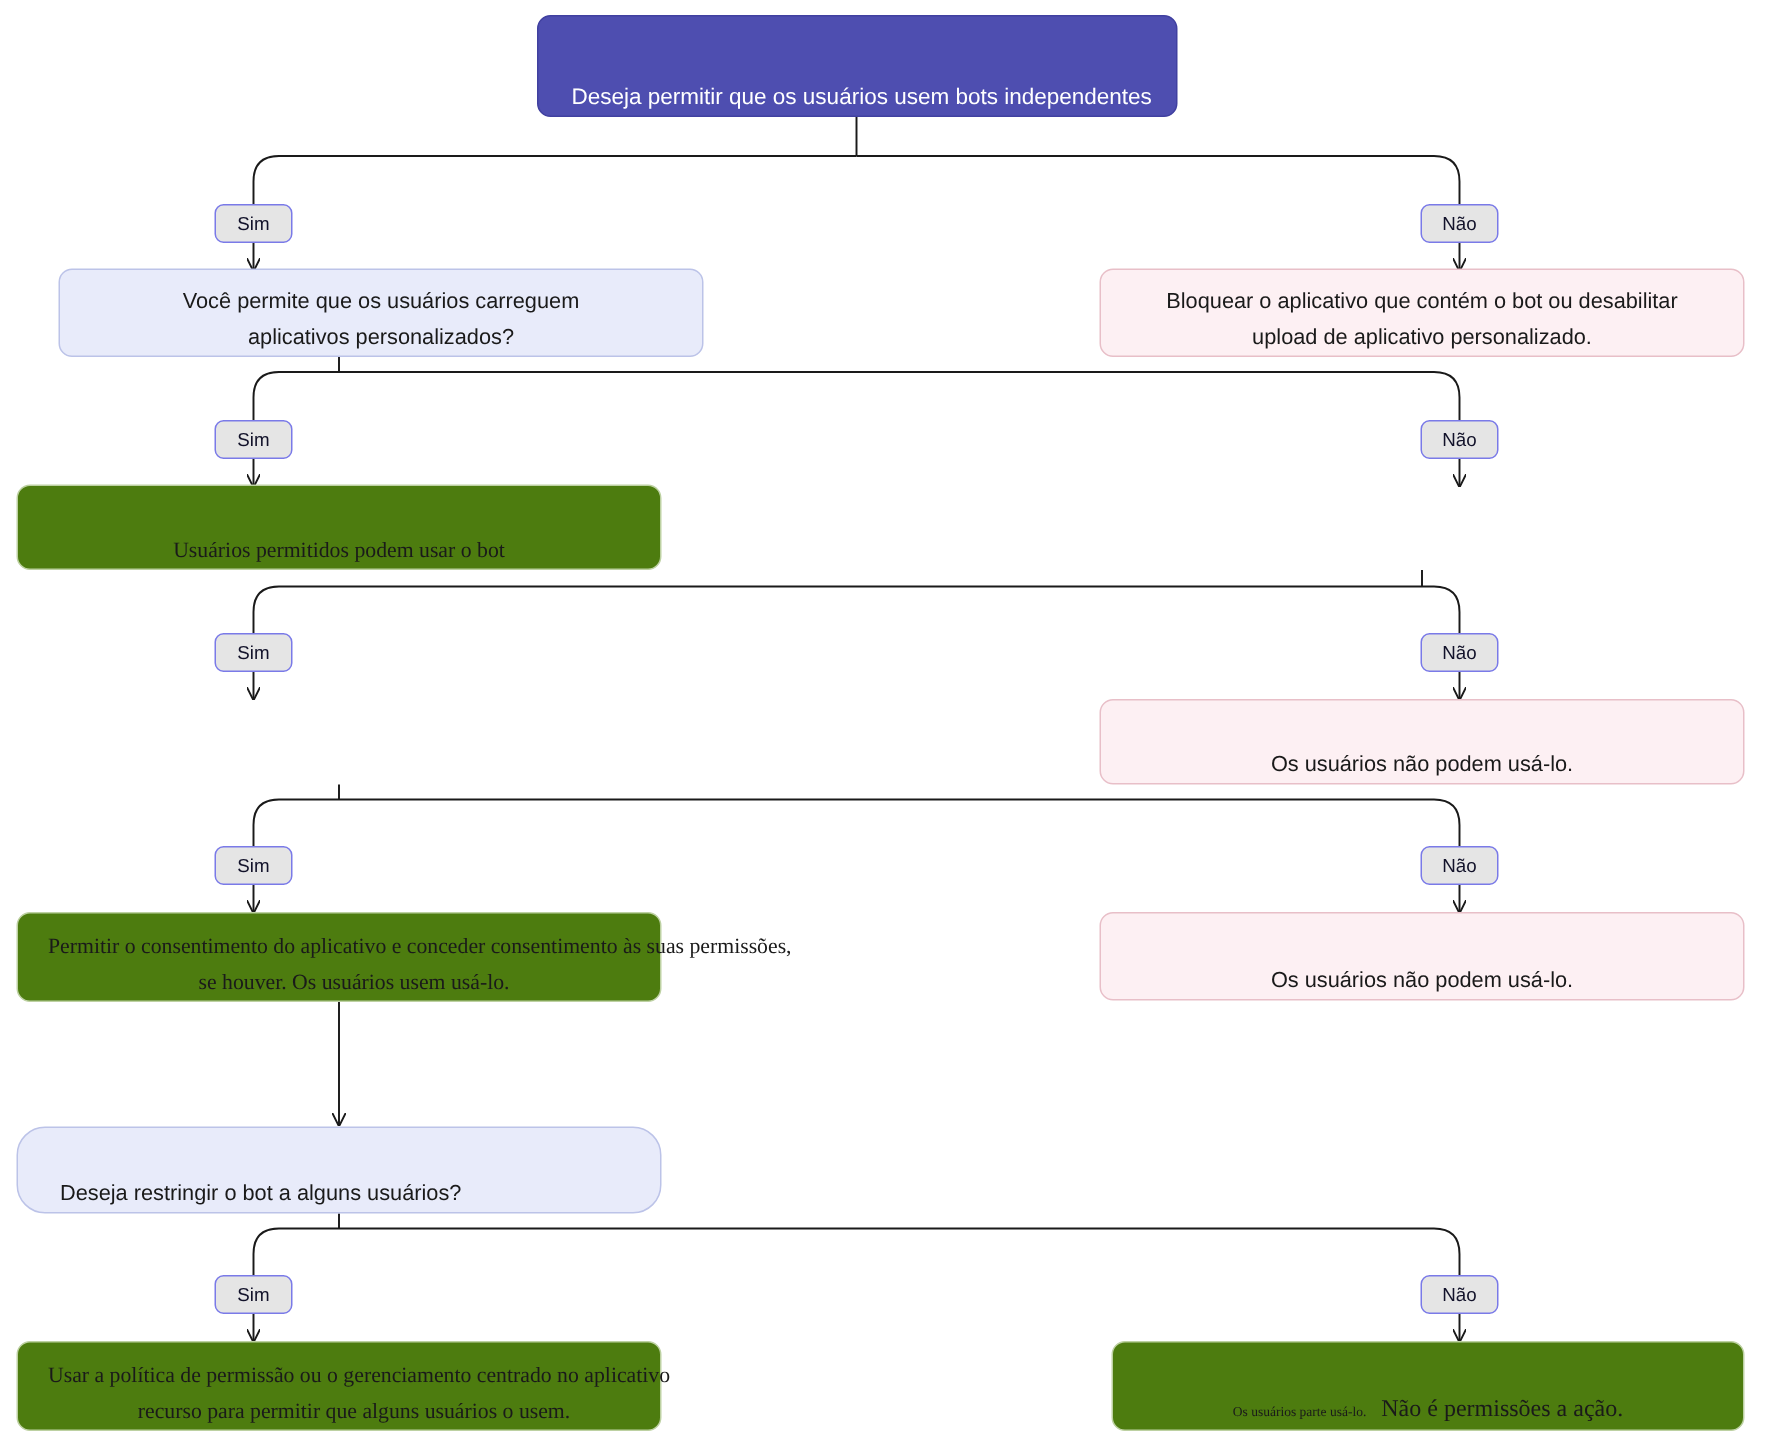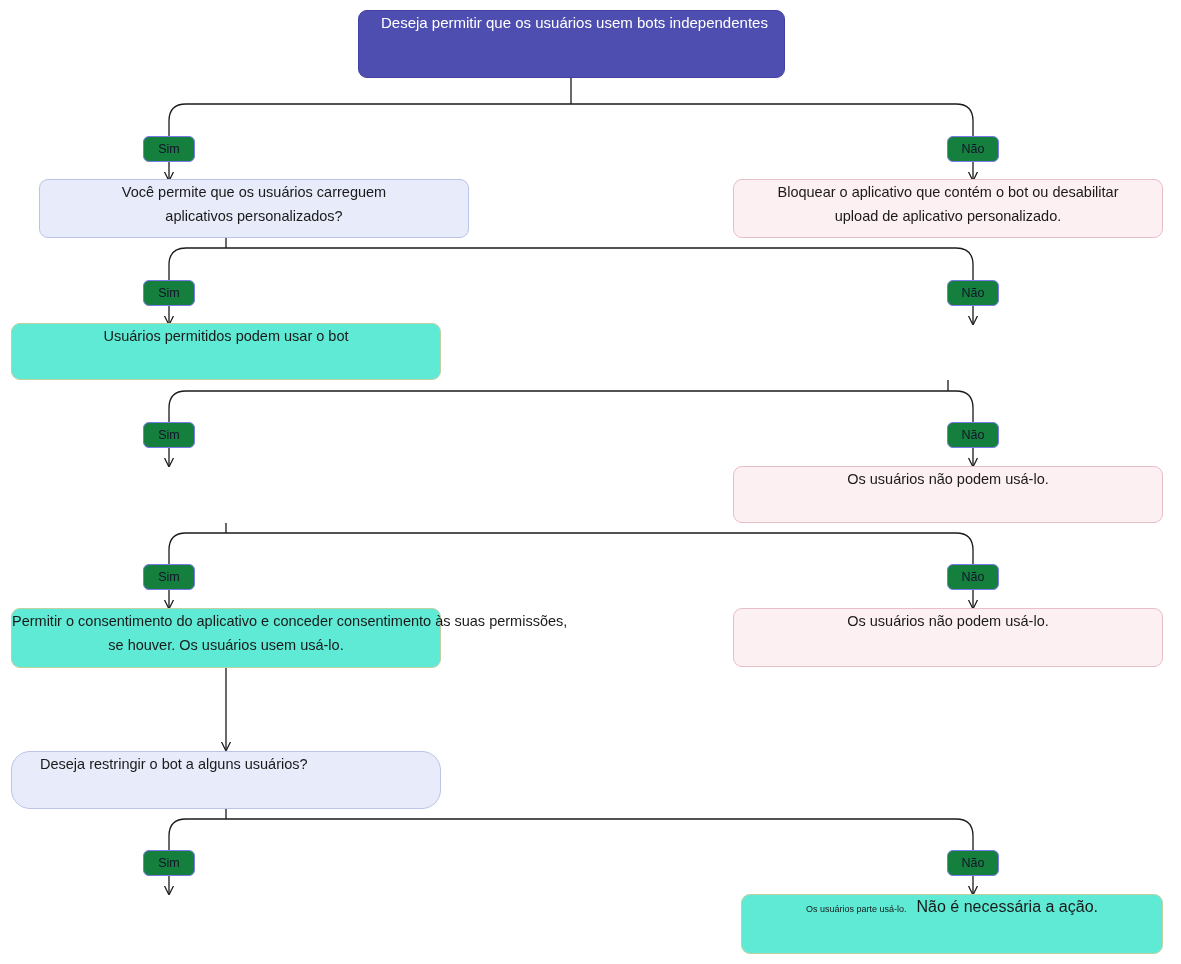--- a/index.html
+++ b/index.html
@@ -27,21 +27,21 @@
     width: 1181px;
     height: 964px;
     pointer-events: none;
   }
   .node {
     position: absolute;
     box-sizing: border-box;
     border-radius: 9px;
     border: 1px solid transparent;
     display: flex;
-    align-items: flex-start;
+    align-items: flex-end;
     justify-content: center;
     text-align: center;
     font-size: 14.5px;
     line-height: 24px;
     white-space: nowrap;
   }
   .node .txt {
     display: block;
     width: 100%;
   }
@@ -58,45 +58,47 @@
     text-align: left;
   }
   
   .n-question {
     background: #e8ebfa;
     border-color: #bcc3e8;
     color: #1a1a1a;
   }
   
   .n-allow {
-    background: #5eead4;
+    background: #4d7c0f;
     border-color: #bdd1a2;
     color: #1a1a1a;
+    font-family: Liberation Serif, serif;
   }
   
   .n-deny {
     background: #fdf0f3;
     border-color: #e8bfc8;
     color: #1a1a1a;
   }
   .node.overflow-text {
     overflow: visible;
+    padding-left: 20px;
   }
   .node.overflow-text .txt {
     white-space: nowrap;
   }
   .node.left-align .txt {
     text-align: left;
     padding-left: 28px;
   }
   
   .elabel {
     position: absolute;
     box-sizing: border-box;
-    background: #15803d;
+    background: #e5e5e5;
     border: 1px solid #7a7ae8;
     border-radius: 6px;
     color: #12122a;
     font-size: 12.5px;
     line-height: 24px;
     height: 26px;
     width: 52px;
     text-align: center;
   }
   .mixed .small {
@@ -190,24 +192,30 @@
   </div>
 
   <div class="node n-deny" style="left:733px; top:608px; width:430px; height:59px;">
     <span class="txt">Os usuários não podem usá-lo.</span>
   </div>
 
   <div class="node n-question left-align" style="left:11px; top:751px; width:430px; height:58px;border-radius:19px;">
     <span class="txt">Deseja restringir o bot a alguns usuários?</span>
   </div>
 
+  <div class="node n-allow overflow-text" style="left:11px; top:894px; width:430px; height:60px;">
+    <span class="txt" style="text-align:center;">
+      <span>Usar a política de permissão ou o gerenciamento centrado no aplicativo</span><br>
+      <span>recurso para permitir que alguns usuários o usem.</span>
+    </span>
+  </div>
 
   <div class="node n-allow mixed" style="left:741px; top:894px; width:422px; height:60px;">
     <span class="txt">
-      <span class="small">Os usuários parte usá-lo.</span><span class="gap"></span><span class="big">Não é necessária a ação.</span>
+      <span class="small">Os usuários parte usá-lo.</span><span class="gap"></span><span class="big">Não é permissões a ação.</span>
     </span>
   </div>
 
   <div class="elabel" style="left:143px; top:136px;">
     <span>Sim</span>
   </div>
   <div class="elabel" style="left:947px; top:136px;">
     <span>Não</span>
   </div>
 

